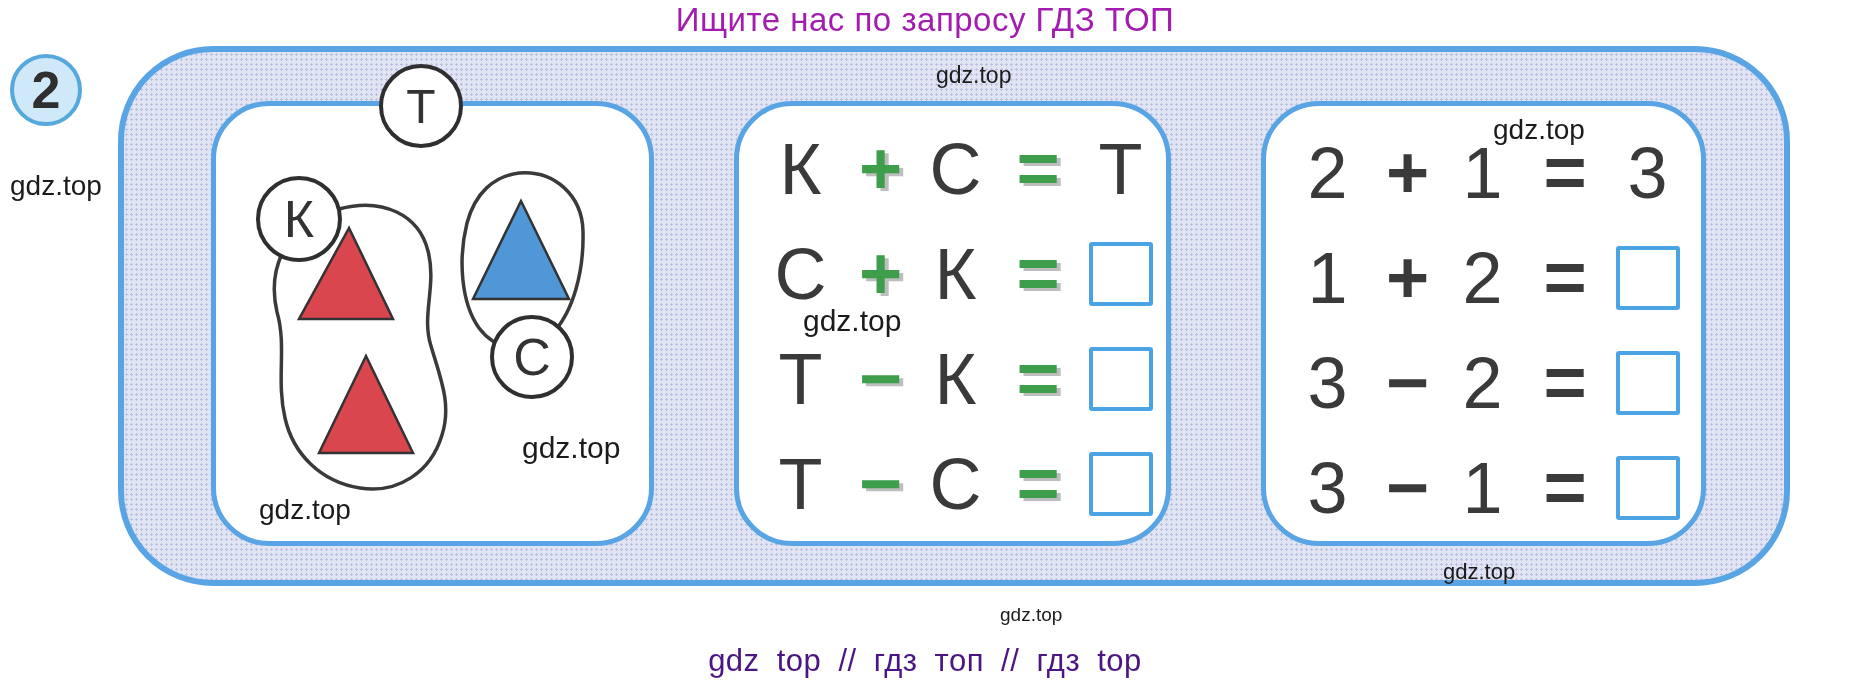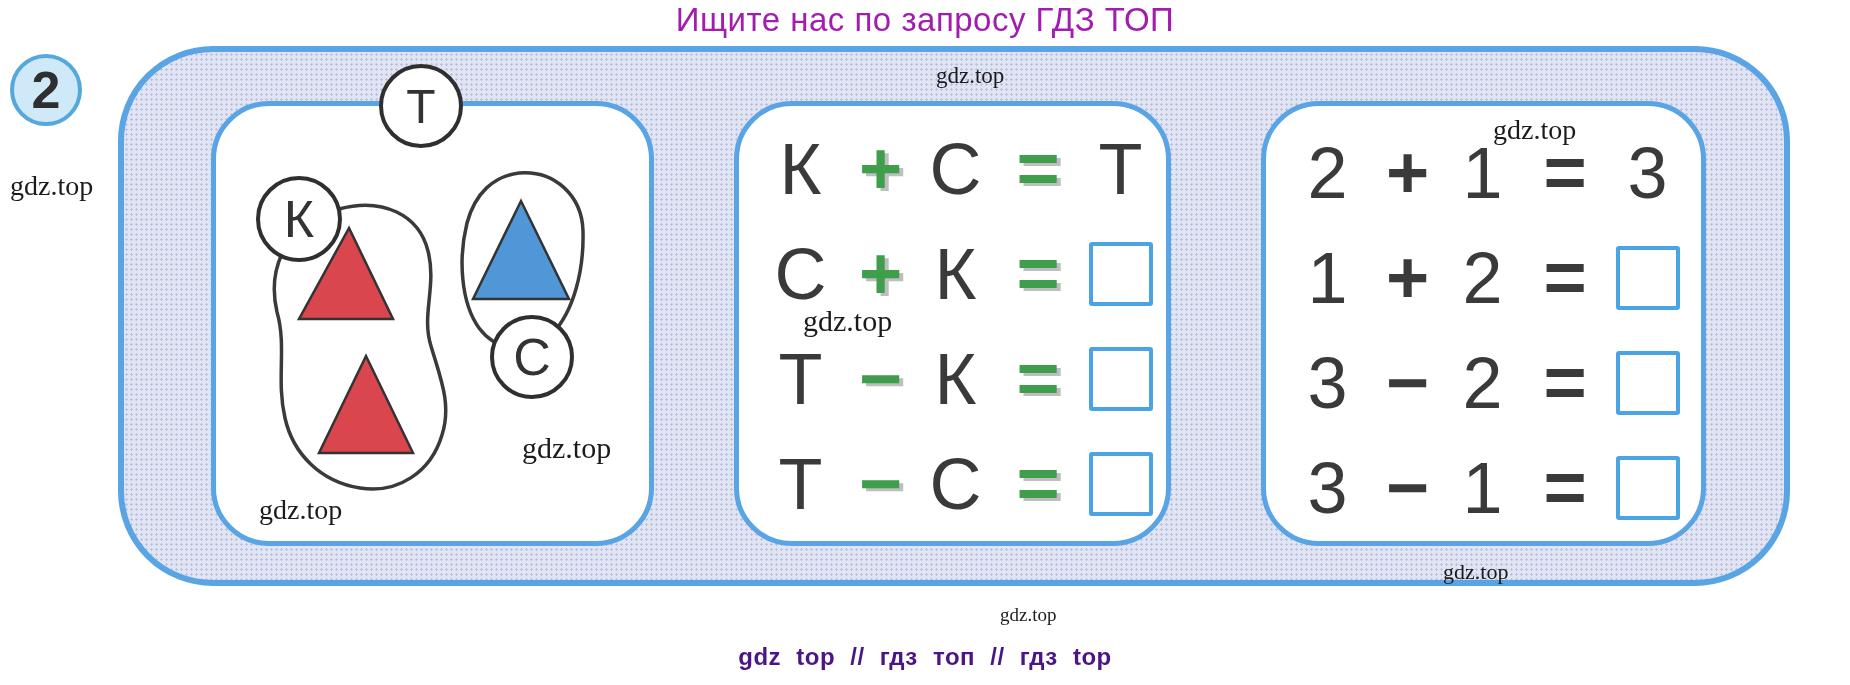--- a/index.html
+++ b/index.html
@@ -10,22 +10,22 @@
   }
 
   
   .header-text {
     position:absolute; top:1px; left:0; width:100%;
     text-align:center; font-size:33px; color:#a21caf;
     letter-spacing:0.5px;
   }
   .footer-text {
     position:absolute; top:643px; left:0; width:100%;
-    text-align:center; font-size:24px; color:#4b1583;
-    word-spacing:8px; letter-spacing:0.5px;font-weight:bold;
+    text-align:center; font-size:31px; color:#4b1583;
+    word-spacing:8px; letter-spacing:0.5px;
   }
 
   
   .badge {
     position:absolute; left:10px; top:54px; width:72px; height:72px;
     background:#cfe9f8; border:4px solid #55a8dc; border-radius:50%;
     display:flex; align-items:center; justify-content:center;
     font-size:52px; font-weight:bold; color:#2f2f2f;
   }
 
@@ -71,21 +71,21 @@
   .green { color:#3e9e4b; text-shadow:4px 3px 0 rgba(125,125,125,0.5); }
   .dark  { color:#3a3a3a; }
   .res-cell { display:flex; justify-content:center; }
   .answer-box {
     display:block; width:64px; height:64px; margin:0 auto;
     border:4px solid #4aa3e3; border-radius:3px; background:#ffffff;
   }
 
   
   .wm {
-    position:absolute; color:#1b1b1b; white-space:nowrap; line-height:1;font-family:Liberation Serif, serif;
+    position:absolute; color:#1b1b1b; white-space:nowrap; line-height:1;
   }
   .wm-page-left     { left:10px;  top:172px;  font-size:28px; }
   .wm-cont-top      { left:812px; top:12px;   font-size:23px; }
   .wm-cont-bottomr  { left:1319px; top:509px; font-size:22px; }
   .wm-page-bottom   { left:1000px; top:605px; font-size:19px; }
   .wm-lp-bottom     { left:43px;  top:390px;  font-size:28px; }
   .wm-lp-right      { left:306px; top:327px;  font-size:30px; }
   .wm-mp-inside     { left:64px;  top:200px;  font-size:30px; }
   .wm-rp-top        { left:227px; top:10px;   font-size:28px; }
 </style>

